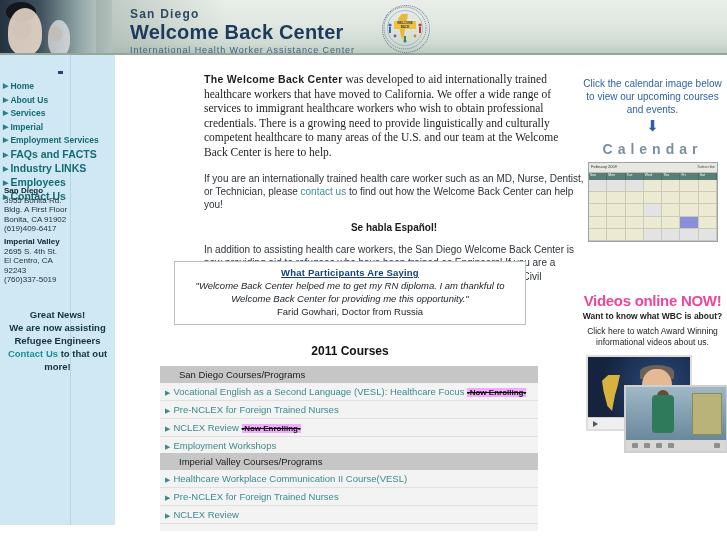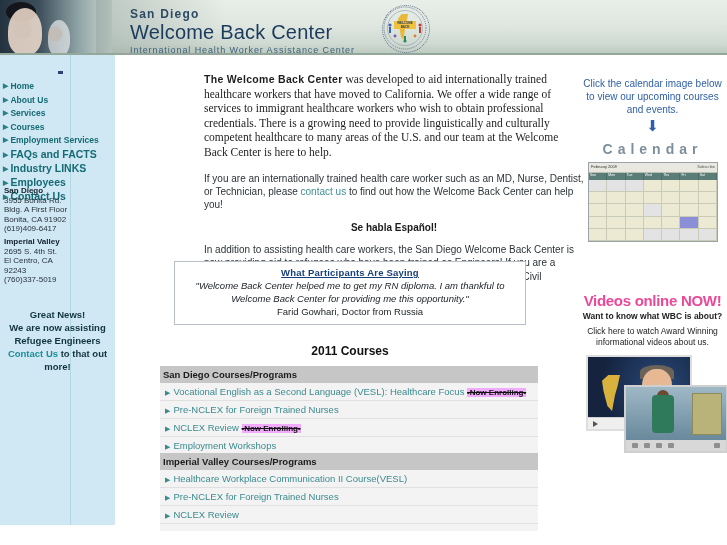--- a/index.html
+++ b/index.html
@@ -24,21 +24,21 @@
     }
   .banner-photo:after{content:"";position:absolute;left:8px;top:8px;width:34px;height:47px;
     border-radius:50% 50% 40% 40%;background:#f2dfd0;opacity:.85;
     box-shadow:34px 6px 0 -6px rgba(245,245,245,.75);}
   .banner-photo:before{content:"";position:absolute;left:6px;top:2px;width:30px;height:20px;
     border-radius:50%;background:#15161c;}
   .banner-photo-fade{position:absolute;left:96px;top:0;width:130px;height:55px;
     background:linear-gradient(to right,rgba(150,165,160,.55),rgba(233,239,232,0));}
   .banner-title{position:absolute;left:130px;top:7px;color:#1b3a5c;}
   .bt-sd{font-size:12px;letter-spacing:1.2px;font-weight:bold;color:#2c4a63;}
-  .bt-main{font-size:20px;font-weight:normal;line-height:23px;letter-spacing:.2px;color:#1b3a5c;}
+  .bt-main{font-size:20px;font-weight:bold;line-height:23px;letter-spacing:.2px;color:#1b3a5c;}
   .bt-sub{font-size:9px;letter-spacing:.9px;color:#41627c;margin-top:1px;text-align:center;}
   .banner-logo{position:absolute;left:382px;top:5px;width:62px;height:46px;}
   .logo-ring{position:absolute;left:0;top:0;width:46px;height:46px;border-radius:50%;
     border:1px dotted #5a6c86;}
   .logo-ca{position:absolute;left:16px;top:9px;width:10px;height:26px;background:#e8b93a;
     clip-path:polygon(35% 0,100% 0,85% 35%,70% 58%,55% 100%,30% 88%,10% 45%,0 18%);}
   .logo-badge{position:absolute;left:12px;top:16px;width:22px;height:8px;background:#f0c23c;}
   .logo-badge span{display:block;font-size:3px;line-height:4px;text-align:center;color:#2b3a56;font-weight:bold;}
   .banner-bottom{position:absolute;left:0;bottom:0;width:727px;height:2px;background:#93a79b;}
 
@@ -76,21 +76,21 @@
     text-decoration:underline;letter-spacing:.2px;margin-bottom:2px;}
   .quote-text{text-align:center;font-style:italic;font-size:9.5px;line-height:12.5px;color:#20262b;}
   .quote-author{text-align:center;font-size:9.5px;color:#20262b;margin-top:1px;}
 
   .courses-title{position:absolute;left:160px;top:344px;width:380px;text-align:center;
     font-weight:bold;font-size:12px;color:#111;}
 
   .ctable{position:absolute;left:160px;width:378px;border-collapse:collapse;font-size:9.5px;}
   .ctable.t1{top:366px;}
   .ctable.t2{top:453px;}
-  .ctable tr.hdr td{background:#c6c6c6;font-weight:bold;color:#1b1b1b;padding:3px 3px;}
+  .ctable tr.hdr td{background:#c6c6c6;font-weight:normal;color:#1b1b1b;padding:3px 19px;}
   .ctable tr.row td{background:#f3f3f3;border-bottom:1px solid #e0e0e0;padding:3px 5px;color:#3b8a8f;}
   .ctable tr.pad td{background:#f3f3f3;height:7px;padding:0;}
   .ctable a{color:#3b8a8f;text-decoration:none;}
   .ctable .car{color:#3b8a8f;font-size:7px;margin-right:3px;}
   .hl{background:#f0abfc;color:#111;text-decoration:line-through;font-size:8px;font-weight:bold;}
 
   
   .right{position:absolute;left:578px;top:77px;width:149px;}
   .cal-cta{color:#2f5fa8;font-size:10px;line-height:13px;text-align:center;}
   .down-arrow{width:100%;text-align:center;margin-top:2px;color:#2f5fa8;font-size:15px;line-height:15px;}
@@ -187,21 +187,21 @@
   </div>
 
   <div class="sidebar"></div>
   <div class="sidebar-rule"></div>
   <div class="sidebar-dot"></div>
 
   <nav class="nav">
     <a class="nav-item n1" href="#"><span class="car">▶</span><span>Home</span></a>
     <a class="nav-item n1" href="#"><span class="car">▶</span><span>About Us</span></a>
     <a class="nav-item n1" href="#"><span class="car">▶</span><span>Services</span></a>
-    <a class="nav-item n1" href="#"><span class="car">▶</span><span>Courses</span></a>
+    <a class="nav-item n1" href="#"><span class="car">▶</span><span>Imperial</span></a>
     <a class="nav-item n1" href="#"><span class="car">▶</span><span>Employment Services</span></a>
     <a class="nav-item n3" href="#"><span class="car">▶</span><span>FAQs and FACTS</span></a>
     <a class="nav-item n3" href="#"><span class="car">▶</span><span>Industry LINKS</span></a>
     <a class="nav-item n3" href="#"><span class="car">▶</span><span>Employees</span></a>
     <a class="nav-item n3" href="#"><span class="car">▶</span><span>Contact Us</span></a>
   </nav>
 
   <div class="addr a1">
     <b>San Diego</b><br>
     <span>3955 Bonita Rd.</span><br>

